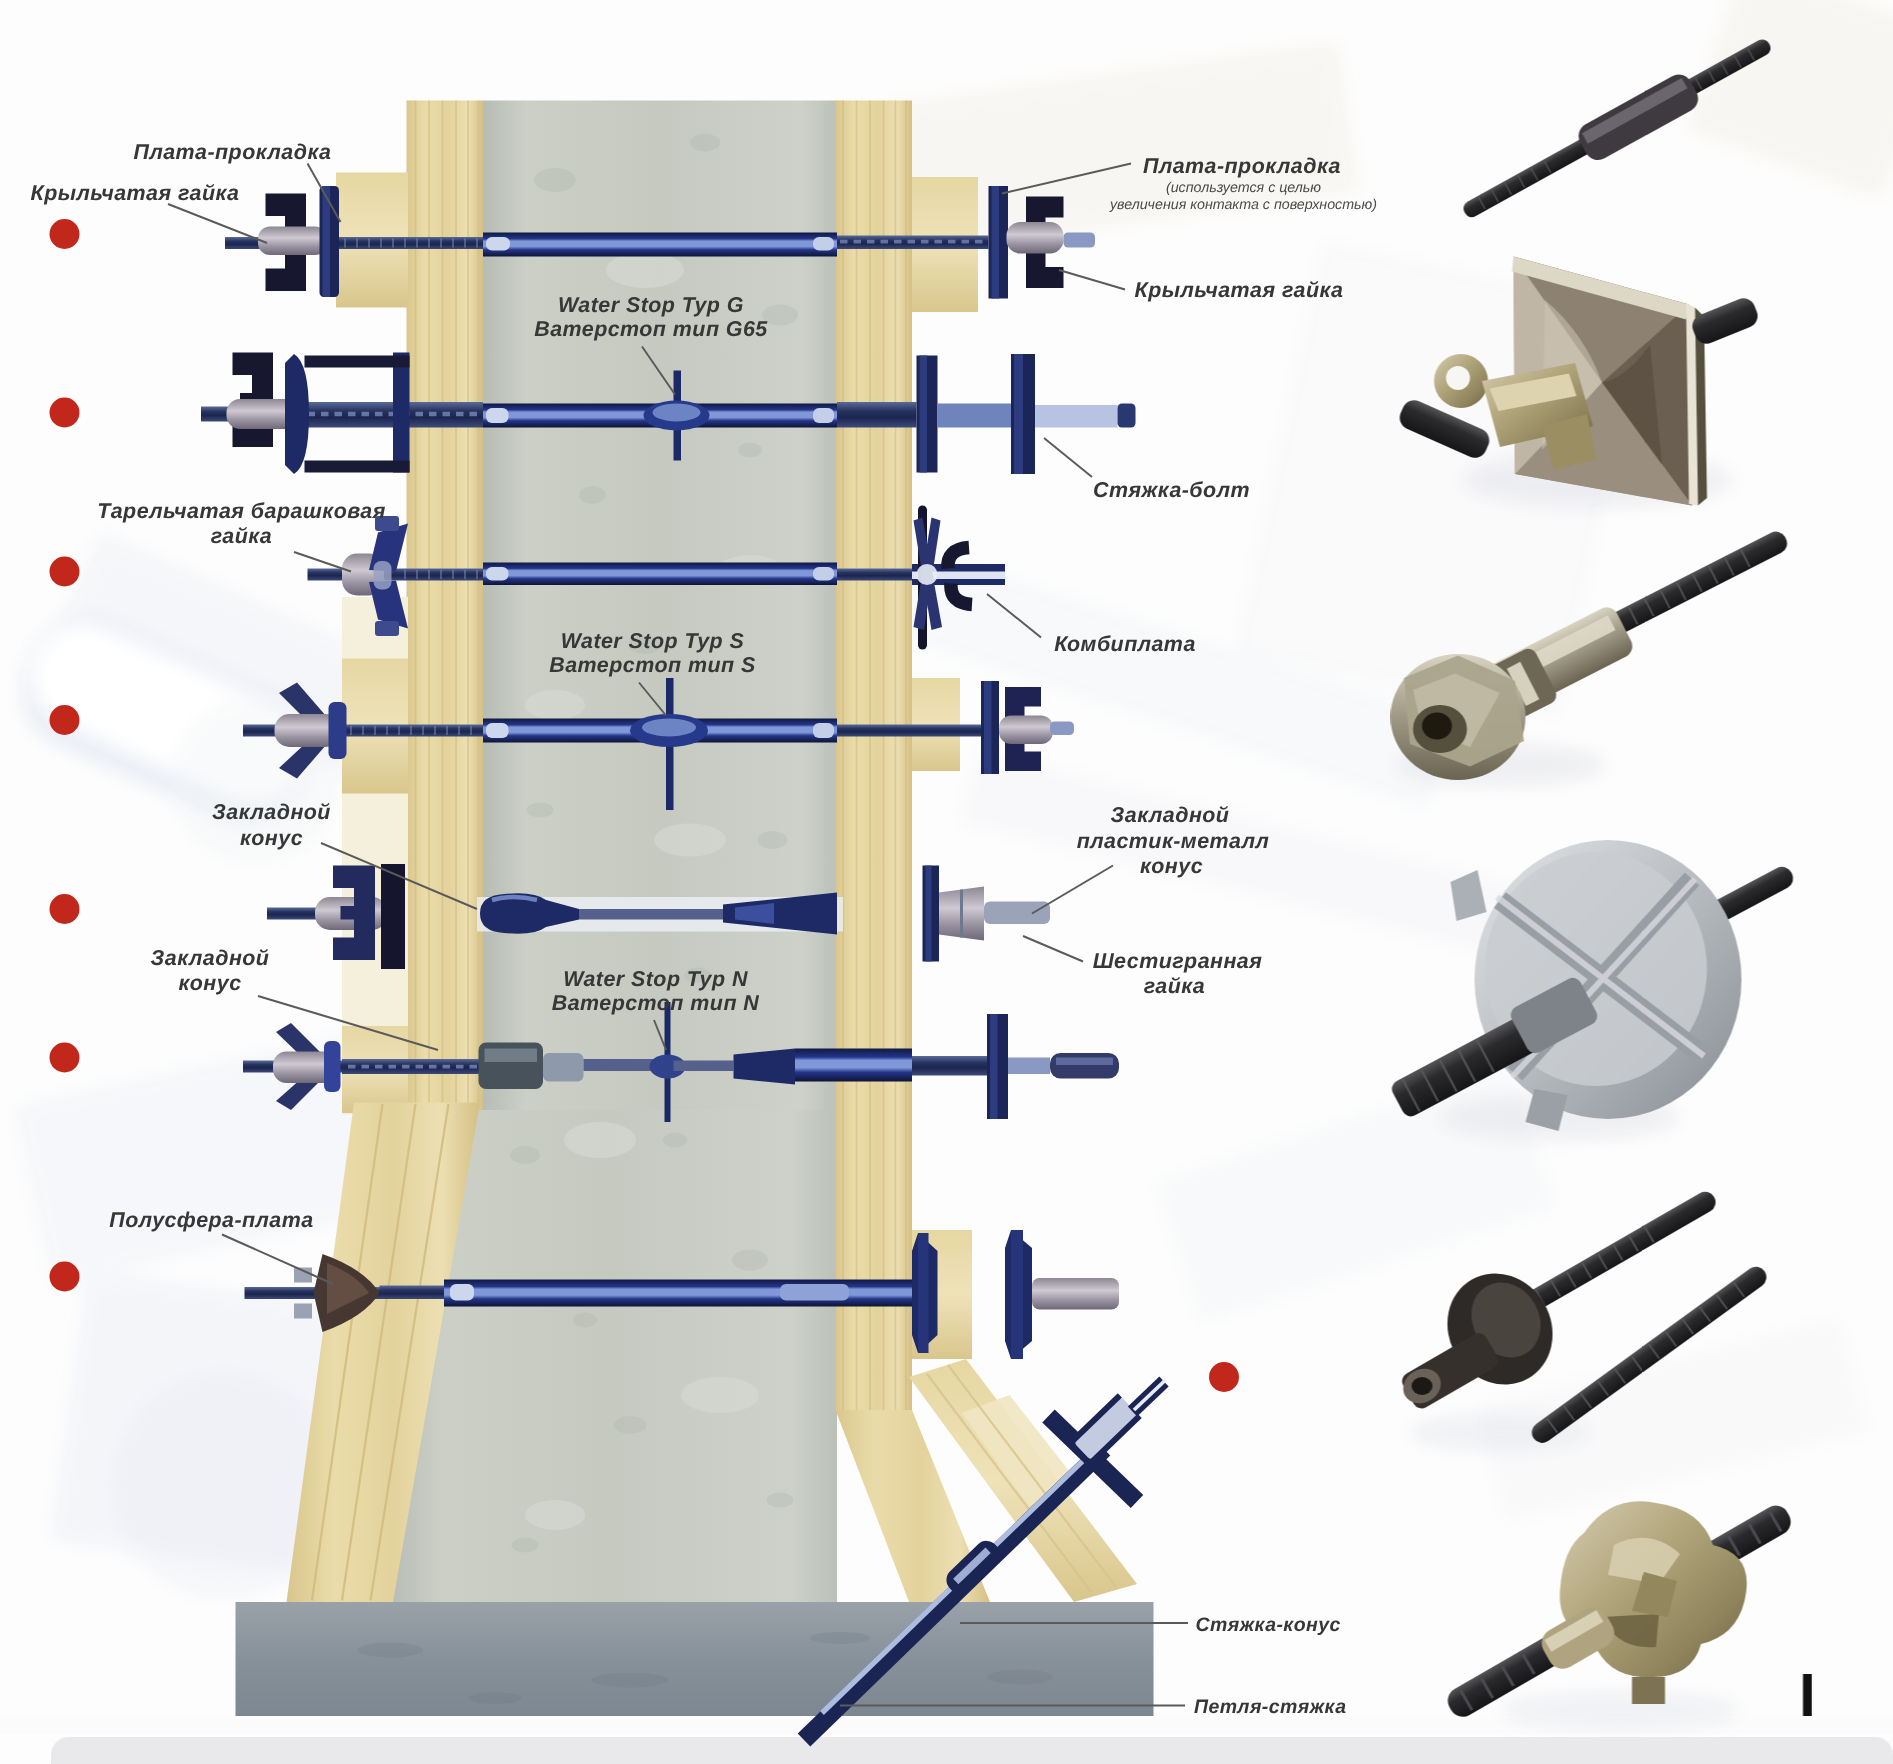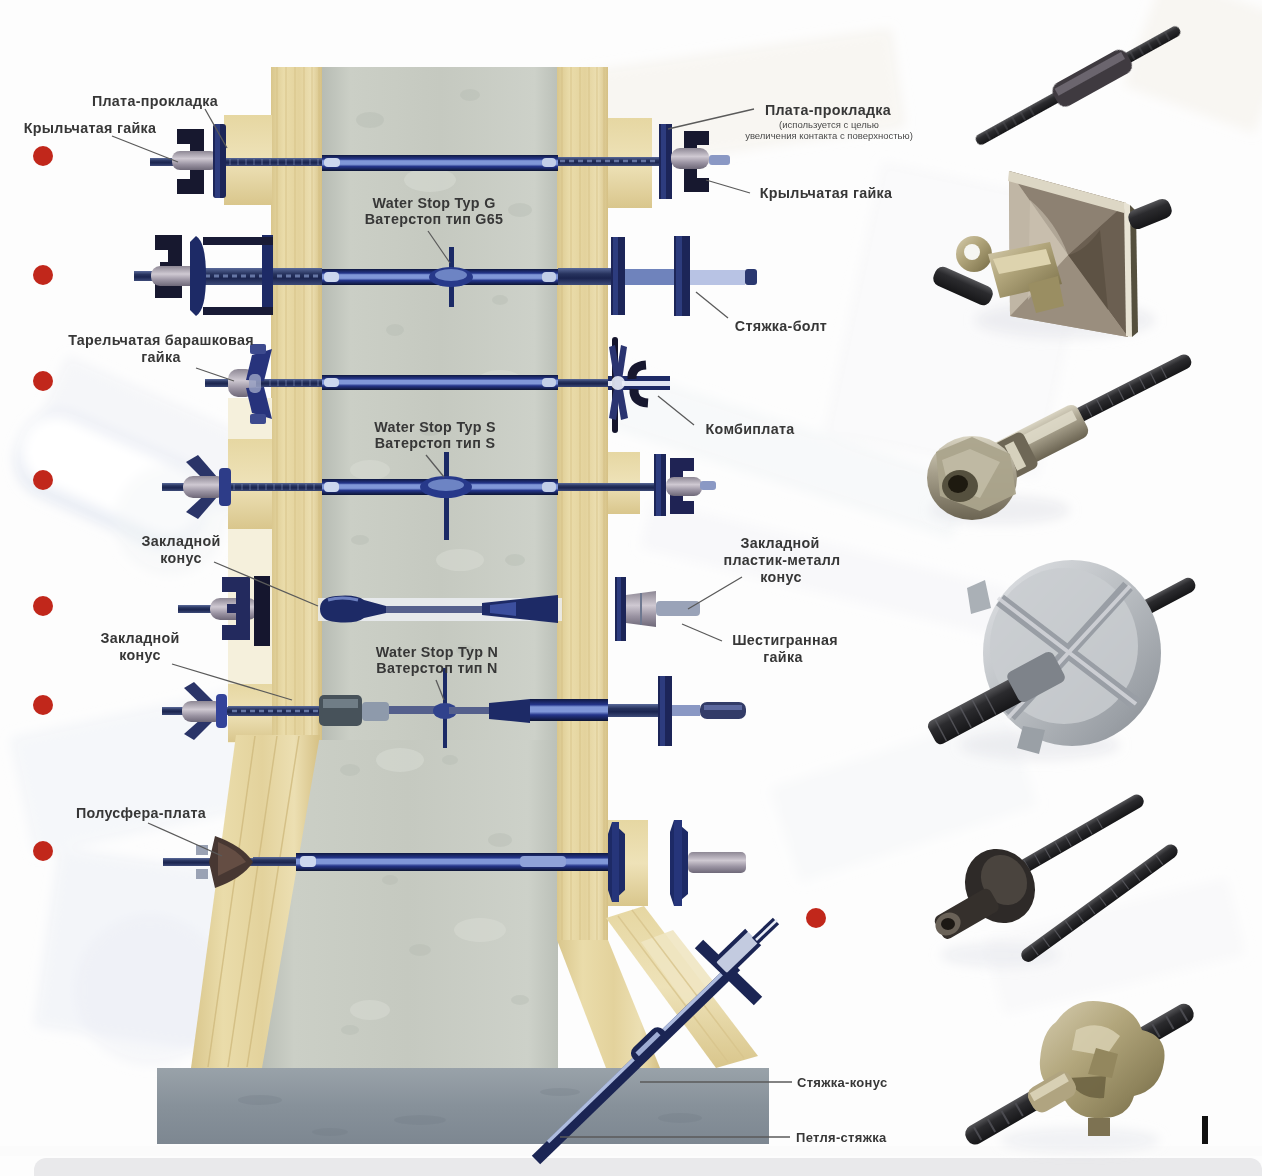--- a/index.html
+++ b/index.html
@@ -1,16 +1,16 @@
 <!DOCTYPE html>
 <html><head>
 <meta charset="utf-8">
 <style>
 html,body{margin:0;padding:0;background:#ffffff;}
-#page{position:relative;width:1262px;height:1176px;overflow:hidden;font-family:"Liberation Sans",sans-serif;}
+#page{position:relative;width:1262px;height:1176px;overflow:hidden;font-family:"Liberation Sans",sans-serif;font-style:italic;}
 </style>
 </head>
 <body>
 <div id="page">
 <svg width="1262" height="1176" viewBox="0 0 1262 1176">
 <defs>
   <linearGradient id="rodg" x1="0" y1="0" x2="0" y2="1">
     <stop offset="0" stop-color="#5a6a9a"></stop>
           <stop offset="0.35" stop-color="#27335e"></stop>
     <stop offset="0.6" stop-color="#1b2550"></stop>

